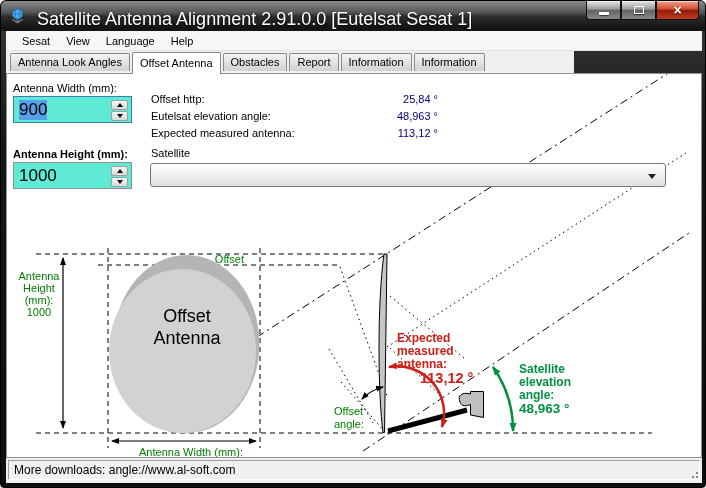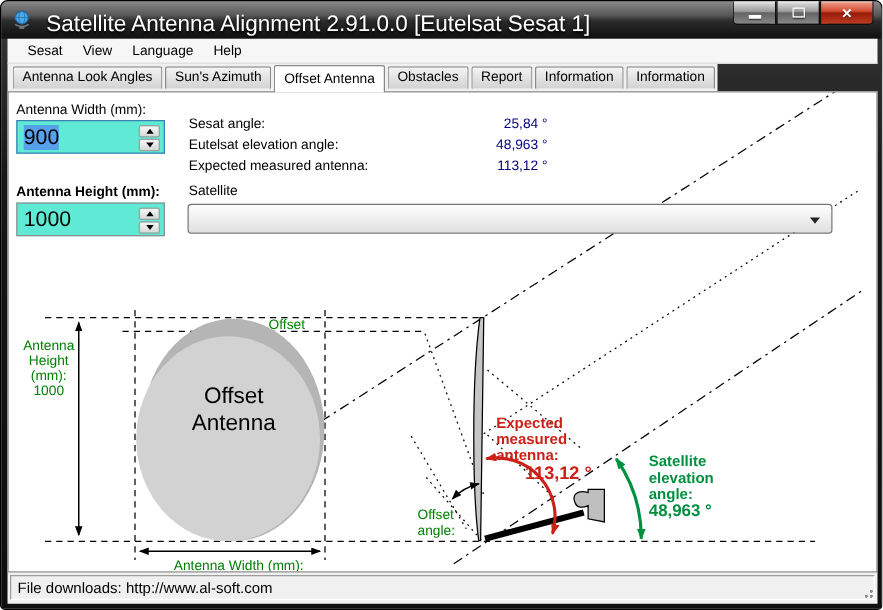--- a/index.html
+++ b/index.html
@@ -110,21 +110,20 @@
 
   <div class="menubar">
     <span class="menu-item">Sesat</span>
     <span class="menu-item">View</span>
     <span class="menu-item">Language</span>
     <span class="menu-item">Help</span>
   </div>
 
   <div class="tabstrip">
     <div class="tab">Antenna Look Angles</div>
-    <div class="tab">Sun's Azimuth</div>
     <div class="tab active">Offset Antenna</div>
     <div class="tab">Obstacles</div>
     <div class="tab">Report</div>
     <div class="tab">Information</div>
     <div class="tab">Information</div>
   </div>
 
   <div class="page">
 
     <svg width="694" height="383" viewBox="6 73 694 383">
@@ -224,38 +223,38 @@
         <span class="spinbtn">
             <span class="tri-up"></span>
           </span>
         <span class="spinbtn">
             <span class="tri-dn"></span>
           </span>
       </span>
     </div>
 
     <div class="readout-row" style="top:19px;">
-      <span class="readout-label">Sesat angle:</span>
+      <span class="readout-label">Offset http:</span>
       <span class="readout-value">25,84 °</span>
     </div>
     <div class="readout-row" style="top:36px;">
       <span class="readout-label">Eutelsat elevation angle:</span>
       <span class="readout-value">48,963 °</span>
     </div>
     <div class="readout-row" style="top:53px;">
       <span class="readout-label">Expected measured antenna:</span>
       <span class="readout-value">113,12 °</span>
     </div>
 
     <div class="ctl field-label" style="left:144px; top:73px;">Satellite</div>
     <div class="combo">
       <span class="combo-arrow"></span>
     </div>
   </div>
 
   <div class="statusbar">
     <div class="status-panel">
-      <span>File downloads: http://www.al-soft.com</span>
+      <span>More downloads: angle://www.al-soft.com</span>
     </div>
     <div class="grip"></div>
   </div>
 
 </div>
 
 </body></html>

